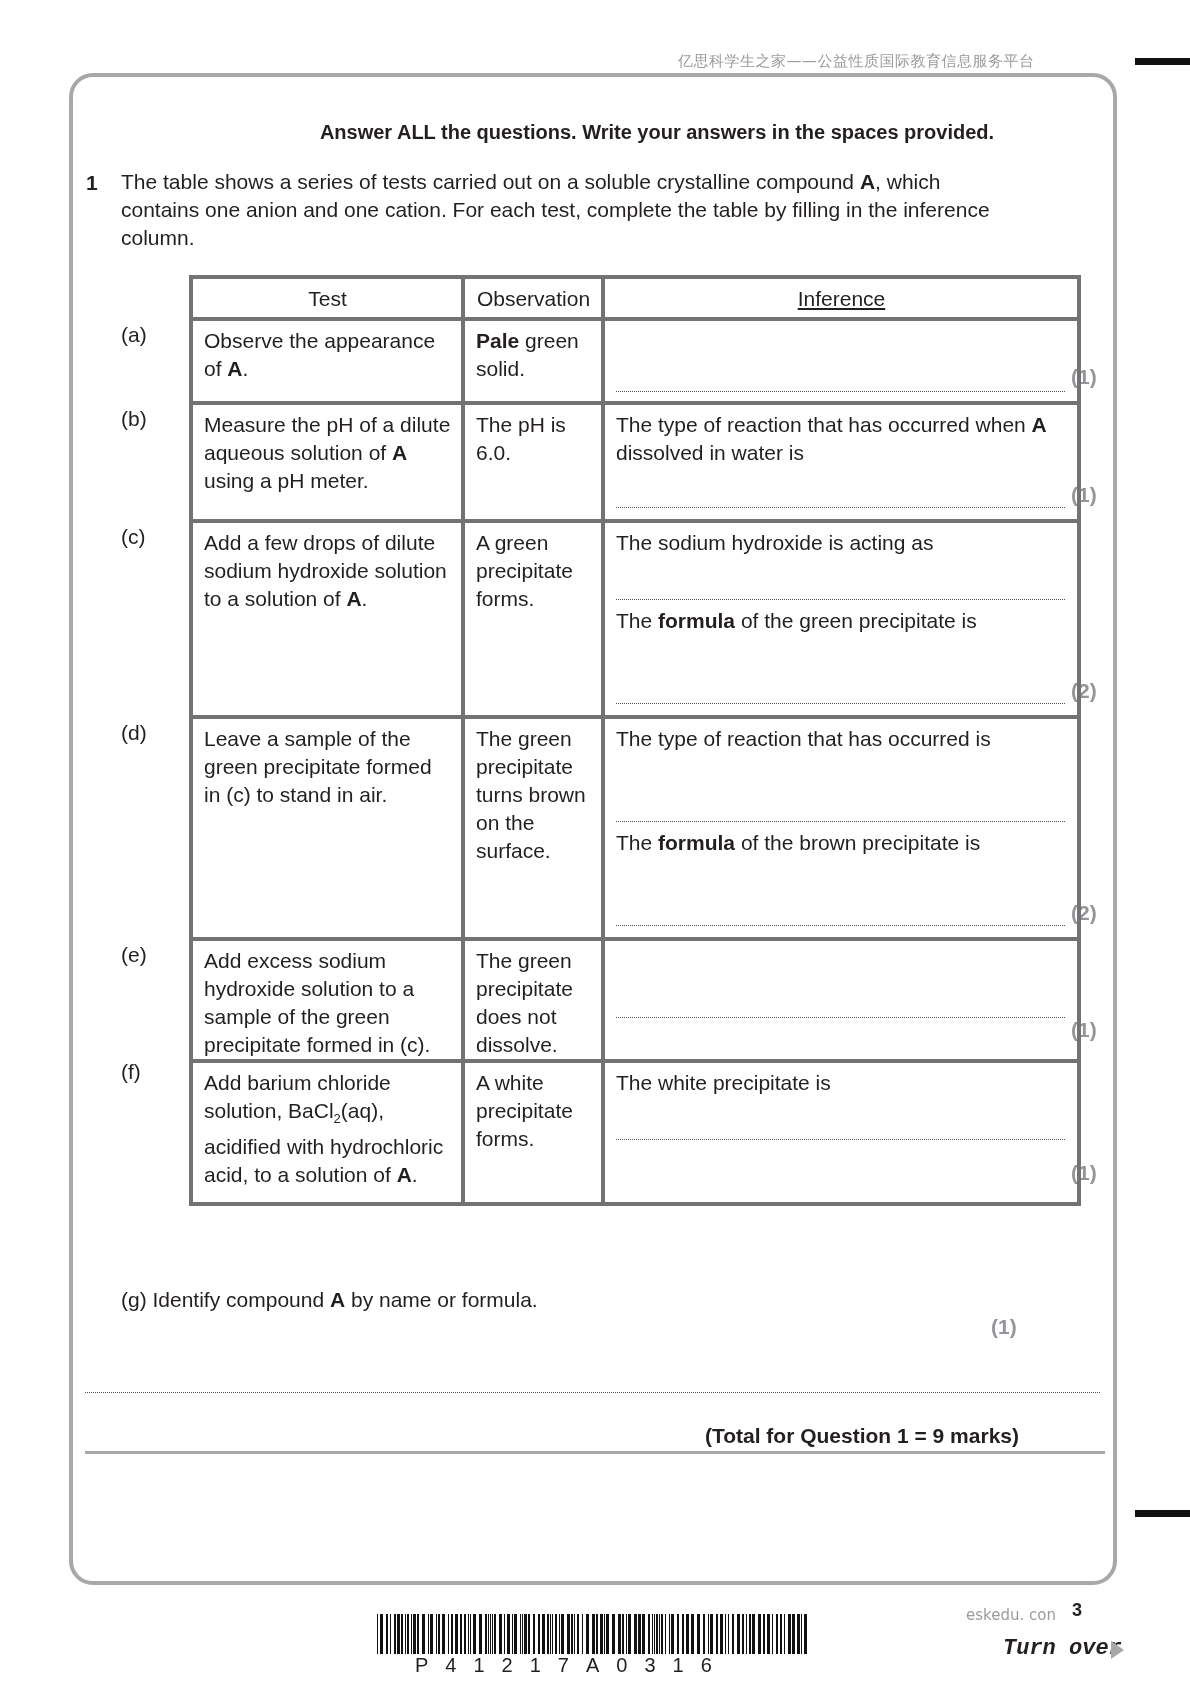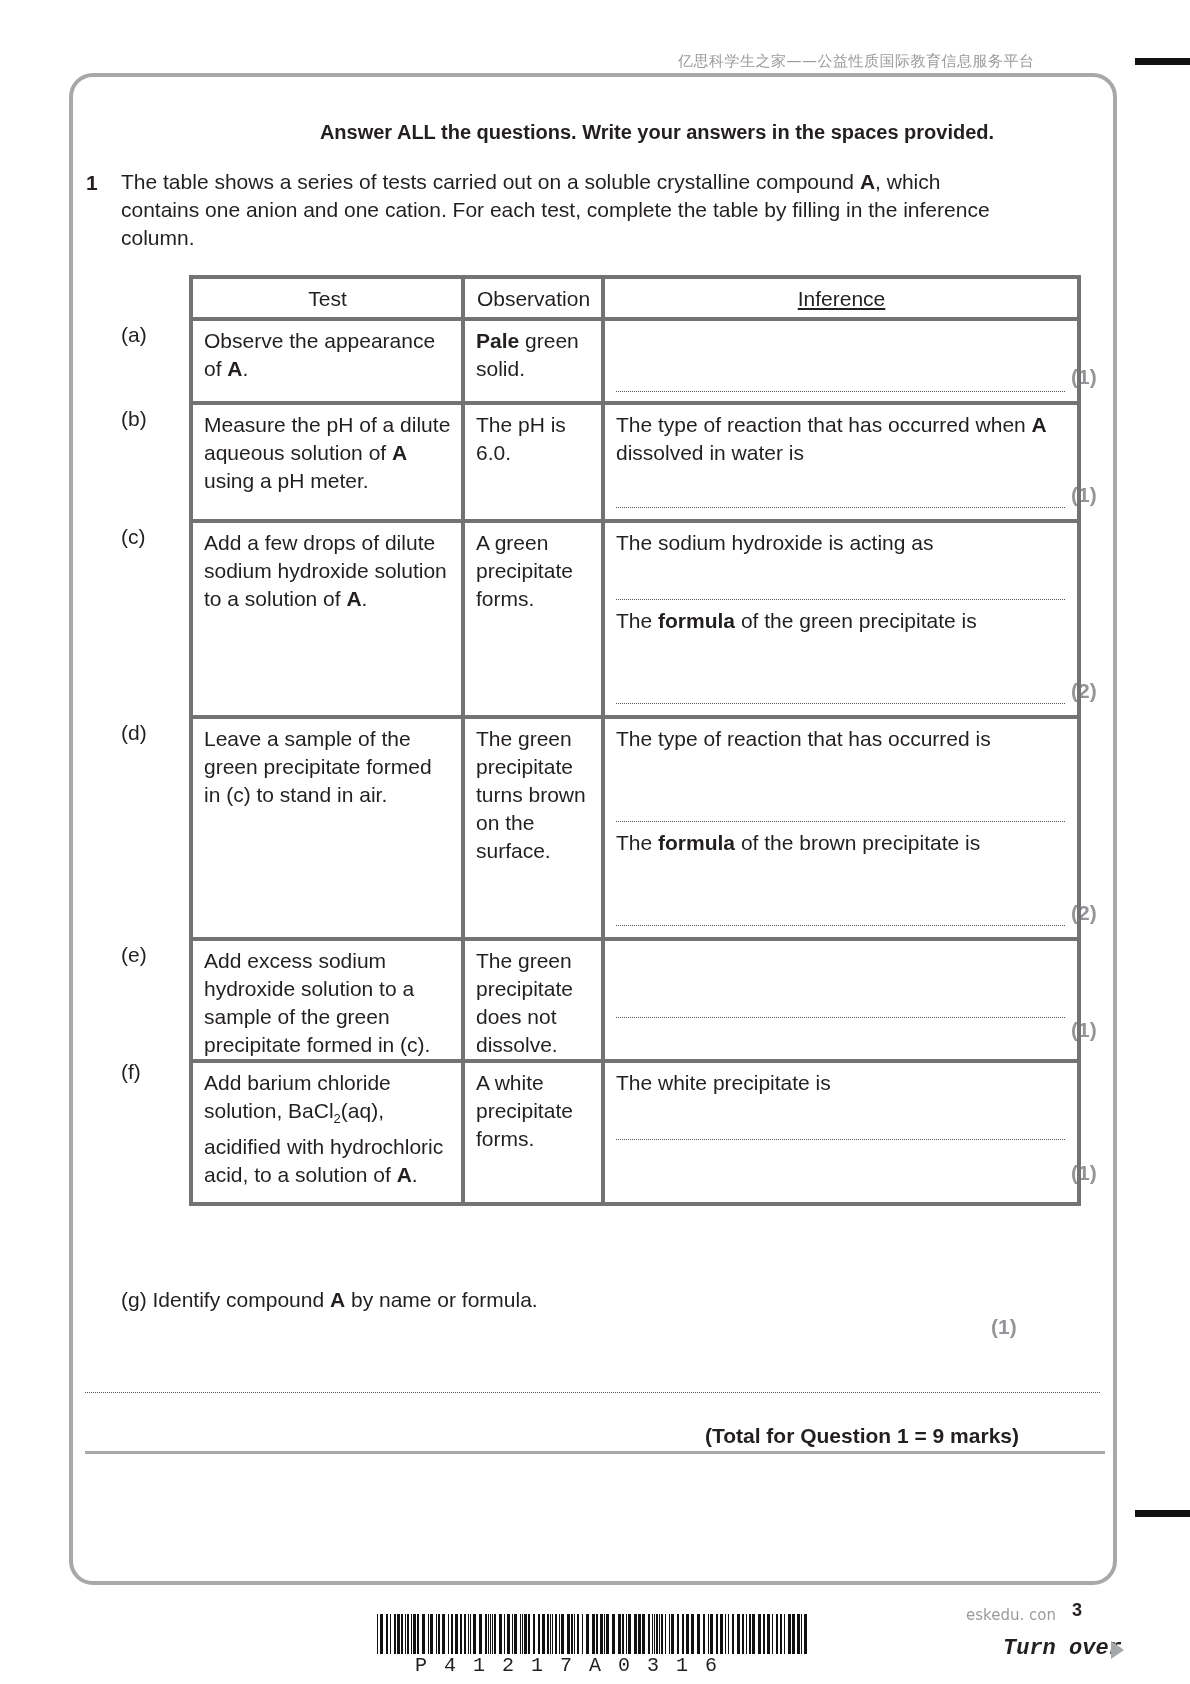--- a/index.html
+++ b/index.html
@@ -29,21 +29,21 @@
   .inf-dots { position: absolute; left: 11px; right: 12px; border-bottom: 1.5px dotted #555; }
   sub { font-size: 13px; }
 
   .g-text { position: absolute; left: 121px; top: 1288px; font-size: 21px; font-family: "Liberation Sans", sans-serif; }
   .g-mark { position: absolute; left: 991px; top: 1315px; font-size: 21px; font-weight: bold; color: #939598; font-family: "Liberation Sans", sans-serif; }
   .g-dots { position: absolute; left: 85px; width: 1015px; top: 1392px; border-bottom: 1.5px dotted #555; }
   .total { position: absolute; right: 171px; top: 1424px; font-size: 21px; font-weight: bold; font-family: "Liberation Sans", sans-serif; }
   .total-rule { position: absolute; left: 85px; width: 1020px; top: 1451px; height: 0; border-bottom: 3px solid #a7a8aa; }
   .site-mark { position: absolute; left: 966px; top: 1571px; font-size: 15px; color: #9b9b9b; margin-top: 35px; }
   .barcode { position: absolute; left: 377px; top: 1614px; width: 434px; height: 44px; }
-  .barcode-text { position: absolute; left: 415px; top: 1654px; font-size: 20px; letter-spacing: 17px; font-family: Liberation Mono, monospace; }
+  .barcode-text { position: absolute; left: 415px; top: 1654px; font-size: 20px; letter-spacing: 17px; font-family: Liberation Sans, sans-serif; }
   .page-num { position: absolute; left: 1072px; top: 1600px; font-size: 18px; font-weight: bold; font-family: "Liberation Sans", sans-serif; }
   .turn-over { position: absolute; left: 1003px; top: 1636px; font-size: 22px; font-weight: bold; font-style: italic; font-family: Liberation Mono, monospace; }
   .turn-arrow { position: absolute; left: 1111px; top: 1641px; width: 0; height: 0;
                 border-top: 9px solid transparent; border-bottom: 9px solid transparent; border-left: 13px solid #a7a8aa; }
 </style>
 </head>
 <body>
 
 <div class="watermark-top">亿思科学生之家——公益性质国际教育信息服务平台</div>
 <div class="edge-bar" style="top:58px;"></div>

